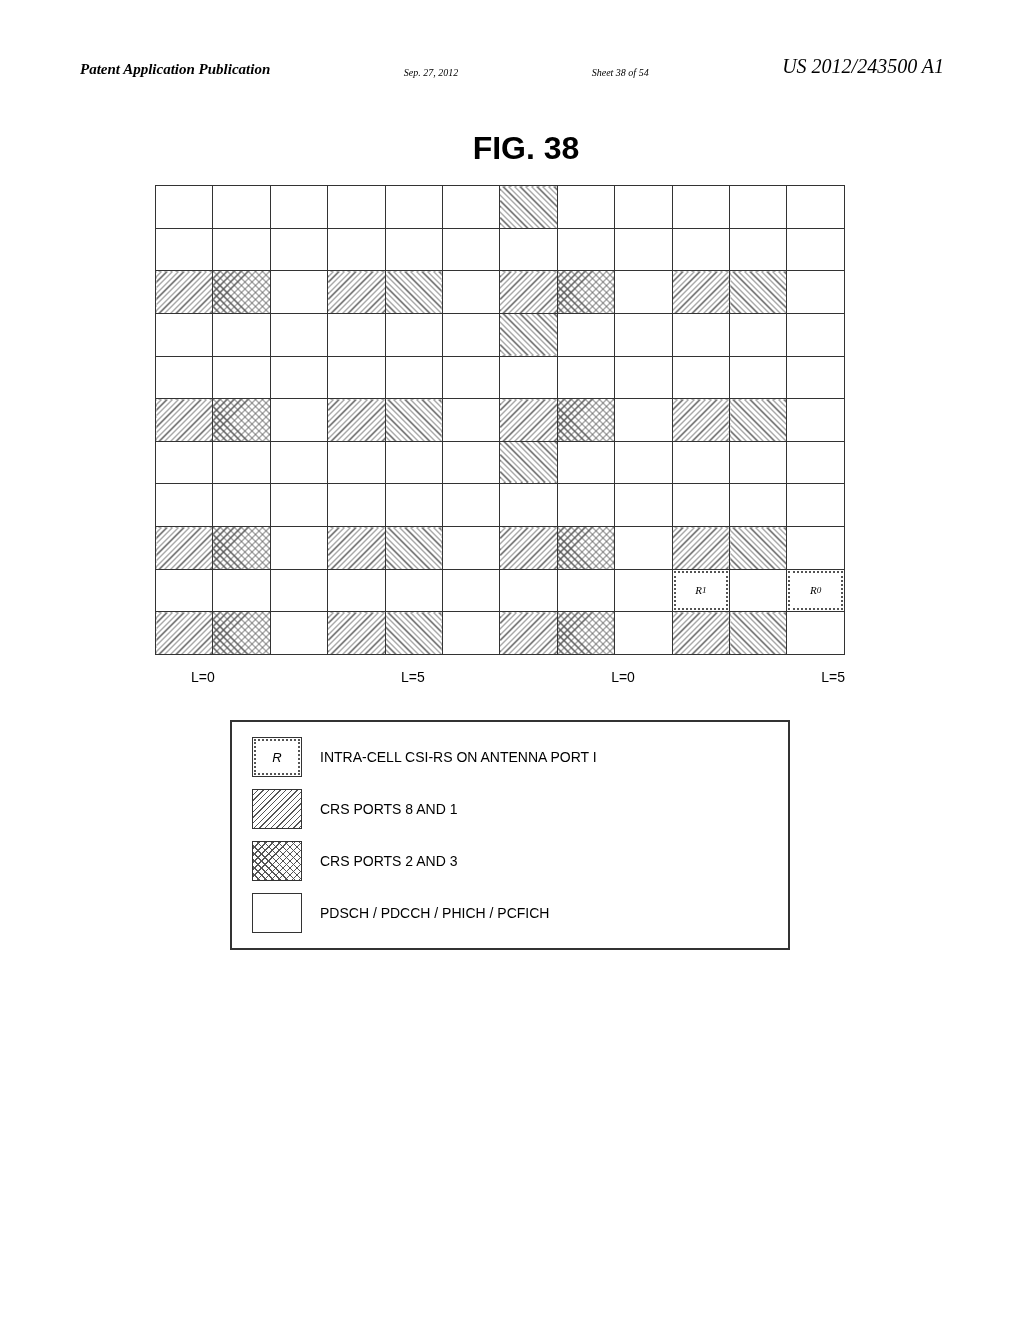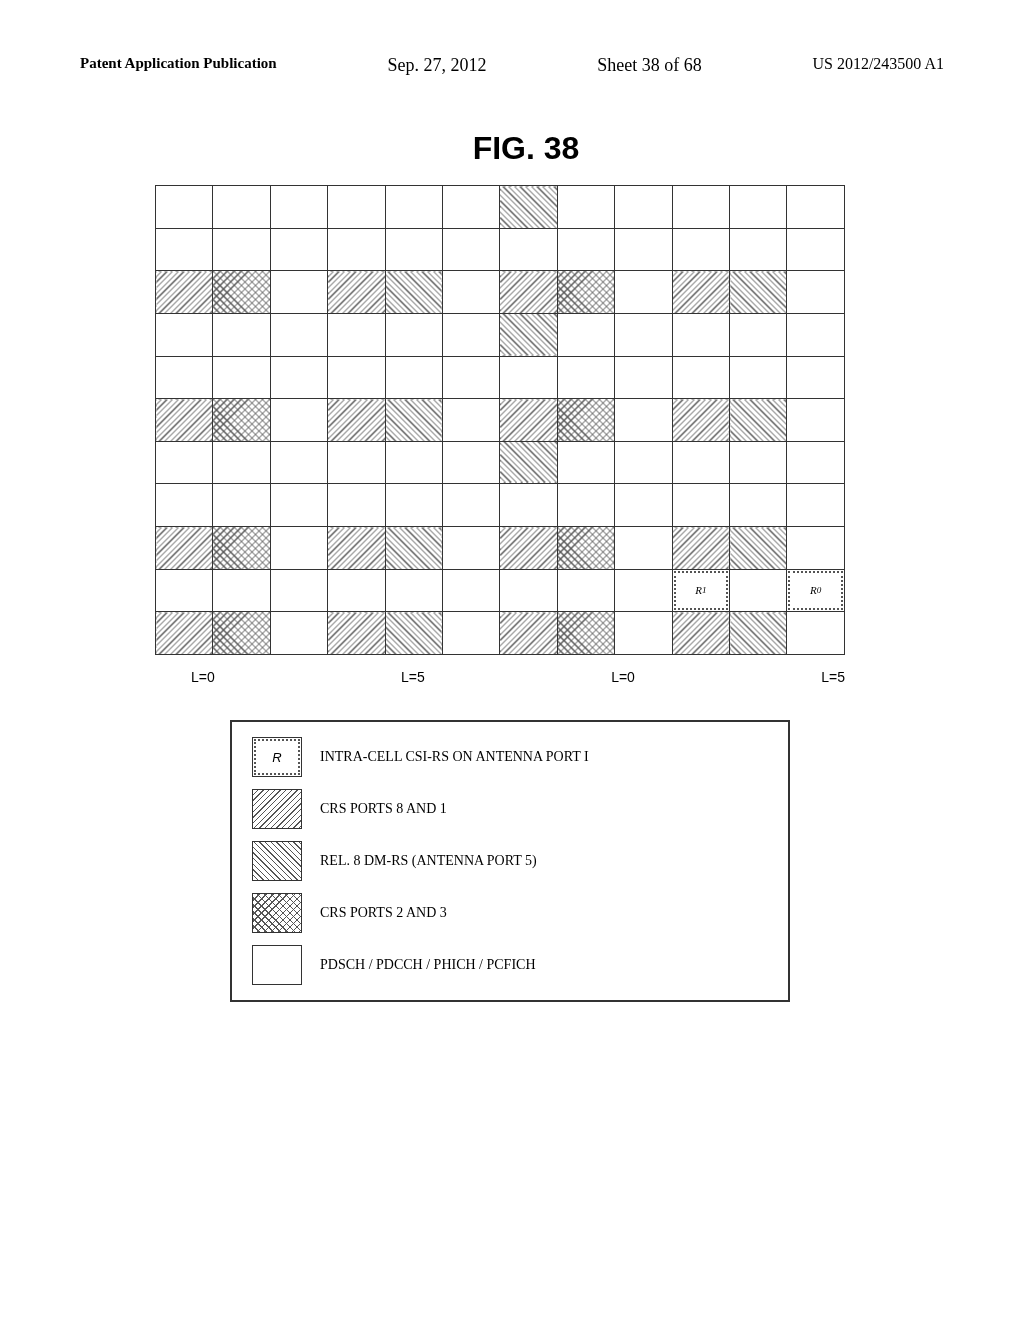--- a/index.html
+++ b/index.html
@@ -13,27 +13,28 @@
     }
 
     
     .page-header {
       position: absolute;
       top: 55px;
       left: 80px;
       right: 80px;
       display: flex;
       justify-content: space-between;
-      align-items: flex-start;
+      align-items: flex-end;
       font-size: 14px;
+      font-style: italic;
     }
 
     .header-left { font-weight: bold; font-size: 15px; }
-    .header-center { font-size: 18px; }
-    .header-right { font-size: 16px; }
+    .header-center { font-size: 10px; }
+    .header-right { font-size: 20px; }
 
     
     .fig-title {
       position: absolute;
       top: 130px;
       left: 0; right: 0;
       text-align: center;
       font-size: 32px;
       font-weight: bold;
       font-family: Arial, sans-serif;
@@ -159,21 +160,21 @@
       height: 40px;
       border: 1.5px solid #333;
       margin-right: 18px;
       flex-shrink: 0;
       position: relative;
       overflow: hidden;
     }
 
     .legend-label {
       font-size: 14px;
-      font-family: Liberation Serif, serif;
+      font-family: Liberation Sans, sans-serif;
     }
 
     
     .swatch-r {
       display: flex;
       align-items: center;
       justify-content: center;
       font-size: 13px;
       font-style: italic;
     }
@@ -225,21 +226,21 @@
     .swatch-pdsch {
       background: #fff;
     }
   </style>
 </head>
 <body>
 
 <div class="page-header">
   <span class="header-left">Patent Application Publication</span>
   <span class="header-center">Sep. 27, 2012</span>
-  <span class="header-center">Sheet 38 of 68</span>
+  <span class="header-center">Sheet 38 of 54</span>
   <span class="header-right">US 2012/243500 A1</span>
 </div>
 
 <div class="fig-title">FIG. 38</div>
 
 <div class="grid-container">
   <table class="grid-table">
     <tbody>
 
       <tr>
@@ -426,24 +427,20 @@
   <div class="legend-item">
     <div class="legend-swatch swatch-r">R</div>
     <span class="legend-label">INTRA-CELL CSI-RS ON ANTENNA PORT I</span>
   </div>
 
   <div class="legend-item">
     <div class="legend-swatch swatch-crs01"></div>
     <span class="legend-label">CRS PORTS 8 AND 1</span>
   </div>
 
-  <div class="legend-item">
-    <div class="legend-swatch swatch-dmrs"></div>
-    <span class="legend-label">REL. 8 DM-RS (ANTENNA PORT 5)</span>
-  </div>
 
   <div class="legend-item">
     <div class="legend-swatch swatch-crs23"></div>
     <span class="legend-label">CRS PORTS 2 AND 3</span>
   </div>
 
   <div class="legend-item">
     <div class="legend-swatch swatch-pdsch"></div>
     <span class="legend-label">PDSCH / PDCCH / PHICH / PCFICH</span>
   </div>

